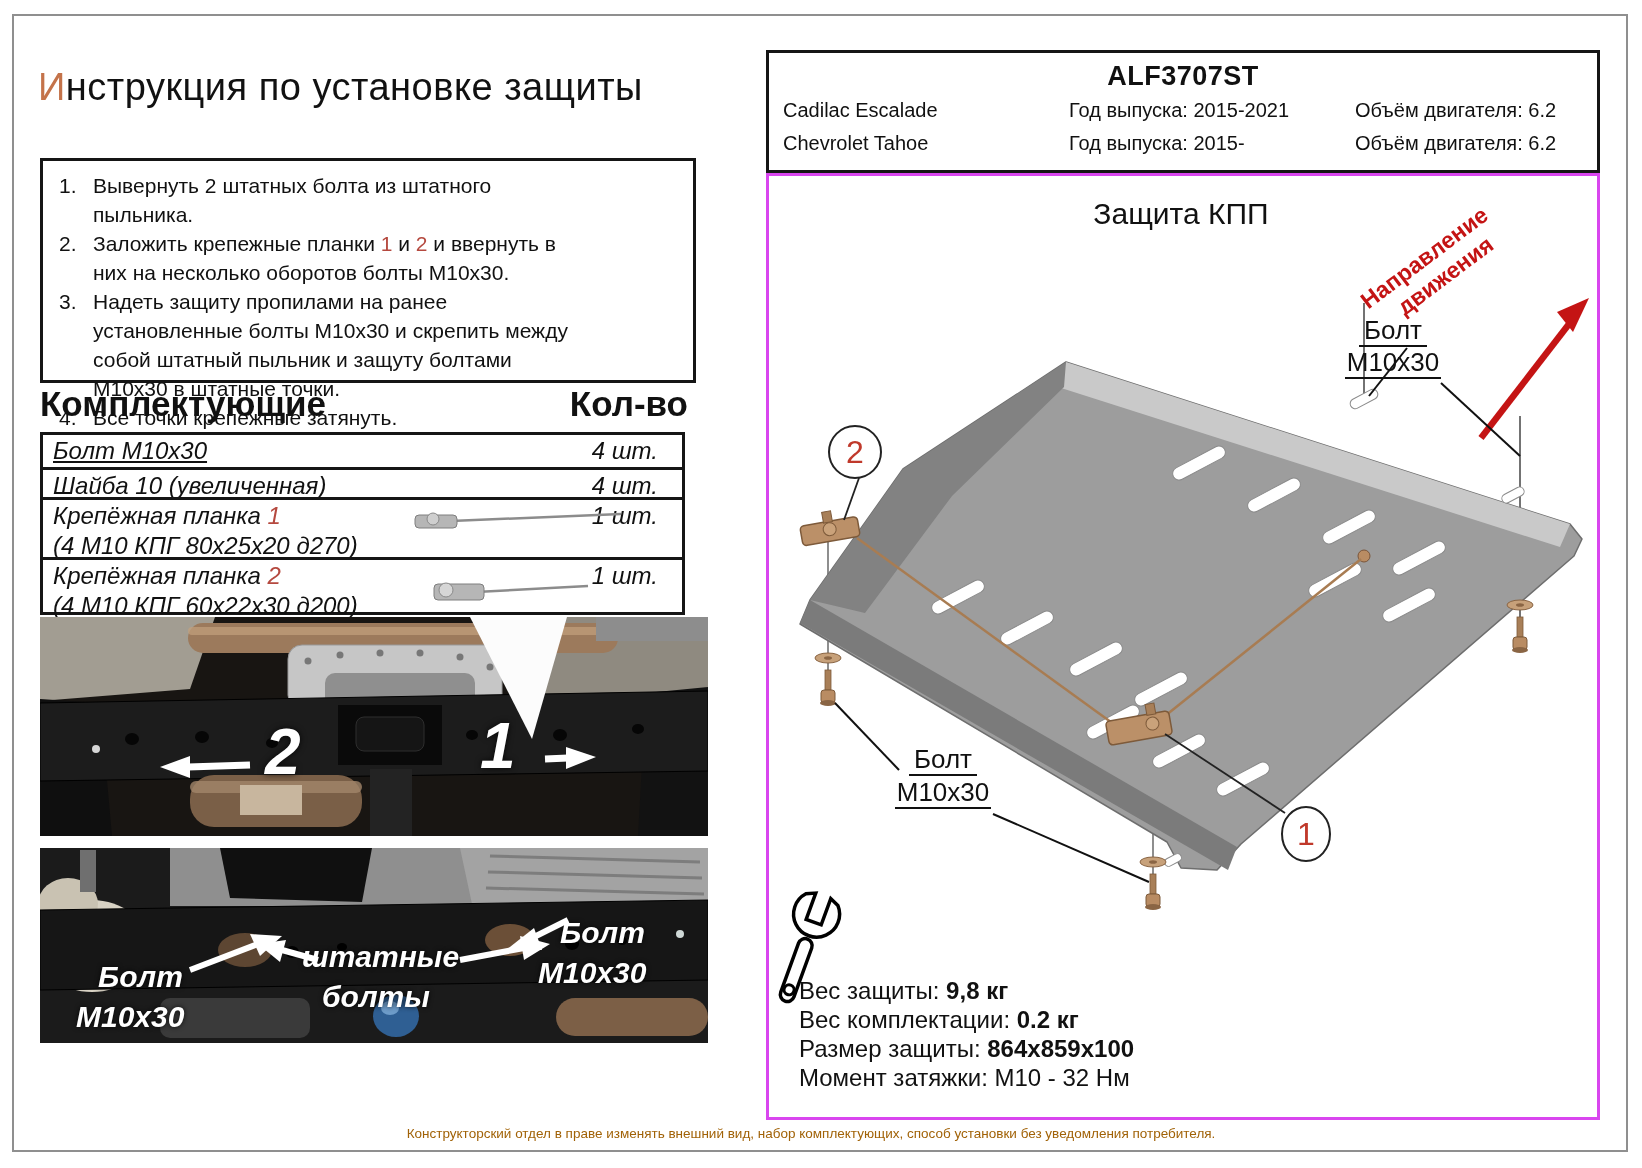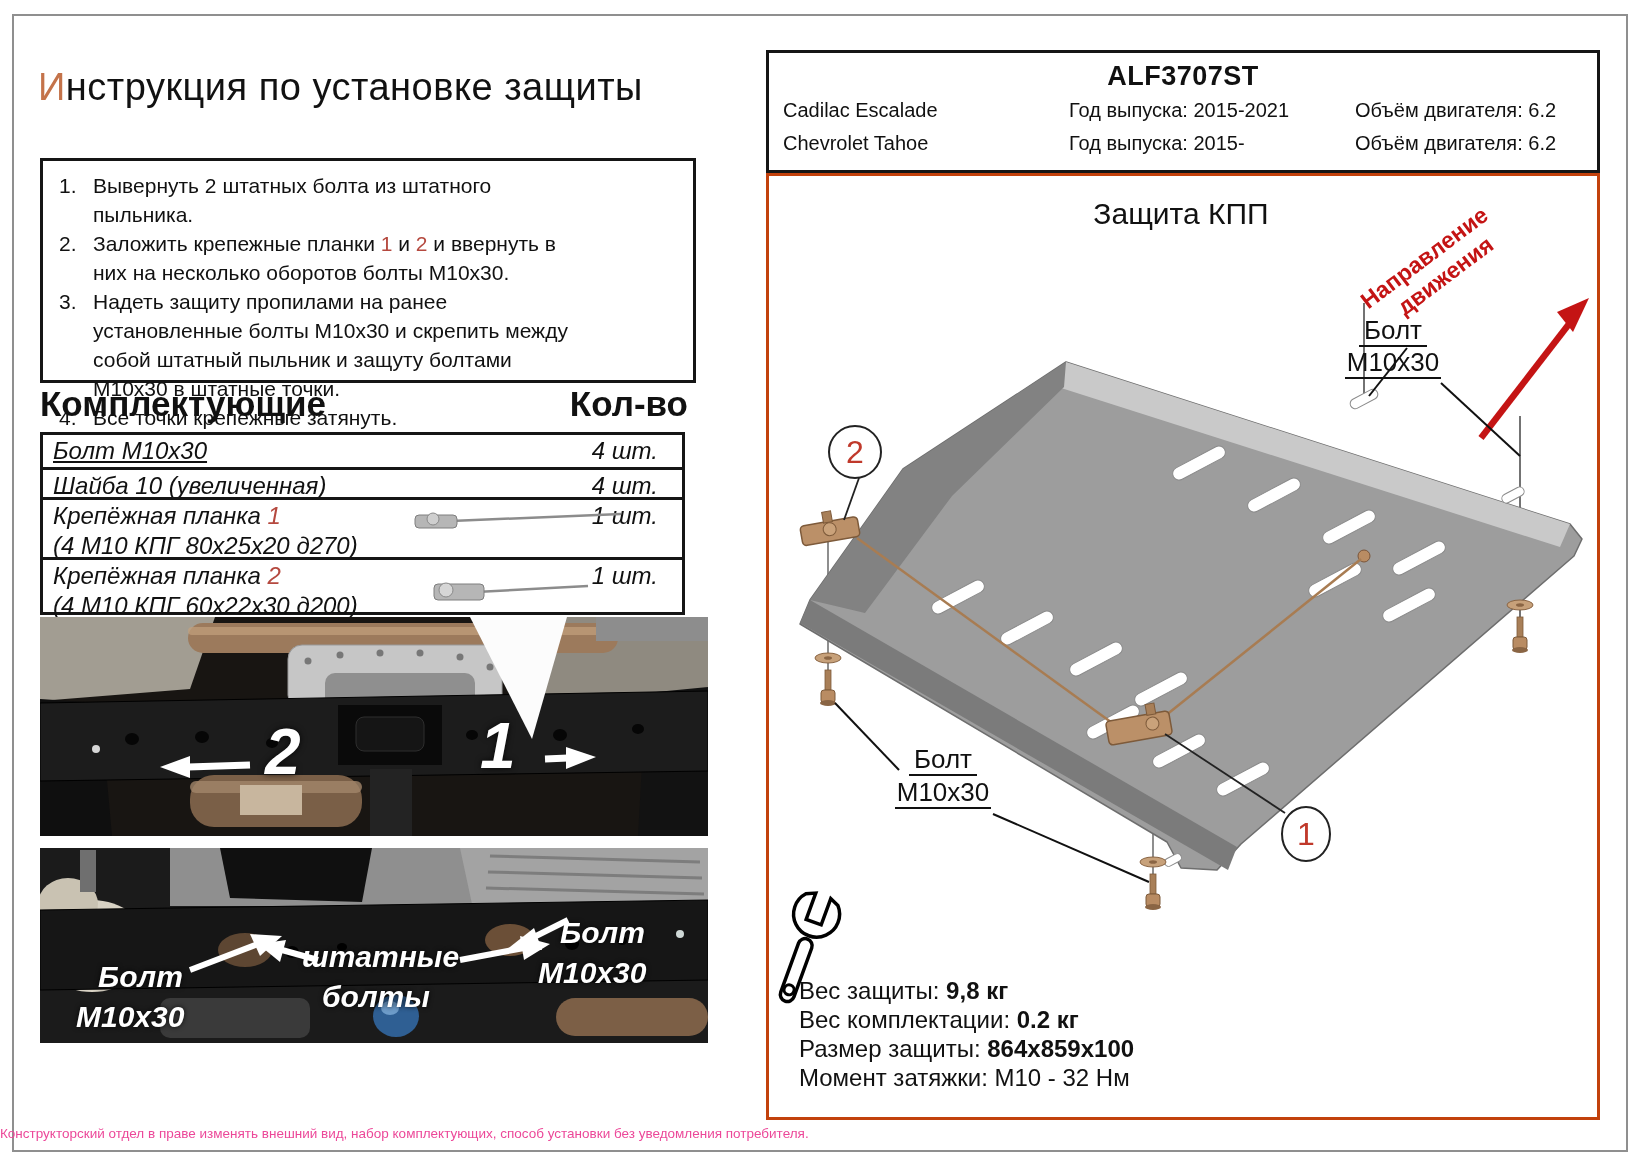--- a/index.html
+++ b/index.html
@@ -38,28 +38,28 @@
 
   
   #part-header-box{left:766px;top:50px;width:828px;height:117px;border:3px solid #151515;}
   #part-code{position:absolute;left:0;top:8px;width:100%;text-align:center;
         font-size:27px;font-weight:bold;letter-spacing:.5px;}
   .ph-row{position:absolute;left:0;width:100%;font-size:20px;}
   .ph-model{position:absolute;left:14px;}
   .ph-year{position:absolute;left:300px;}
   .ph-engine{position:absolute;left:586px;text-align:right;}
 
-  #illus-box{left:766px;top:173px;width:828px;height:941px;border:3px solid #c2410c;}
+  #illus-box{left:766px;top:173px;width:828px;height:941px;border:3px solid #d946ef;}
   #diagram-svg{position:absolute;left:0;top:0;}
 
   #specs{position:absolute;left:30px;top:800px;font-size:24px;line-height:29px;}
   .spec-value{font-weight:bold;text-align:right;}
   .spec-value.plain{font-weight:normal;}
 
-  #footer-note{left:0;top:1126px;width:1622px;text-align:left;font-size:13.5px;color:#ec4899;}
+  #footer-note{left:0;top:1126px;width:1622px;text-align:center;font-size:13.5px;color:#a16207;}
 
   
   .pnum{position:absolute;color:#fff;font-size:64px;font-weight:bold;font-style:italic;
         text-shadow:0 0 6px rgba(0,0,0,.8);}
   .plabel{position:absolute;color:#fff;font-size:30px;font-weight:bold;font-style:italic;
         text-shadow:0 0 5px rgba(0,0,0,.85);white-space:nowrap;}
 </style>
 </head>
 <body>
 

